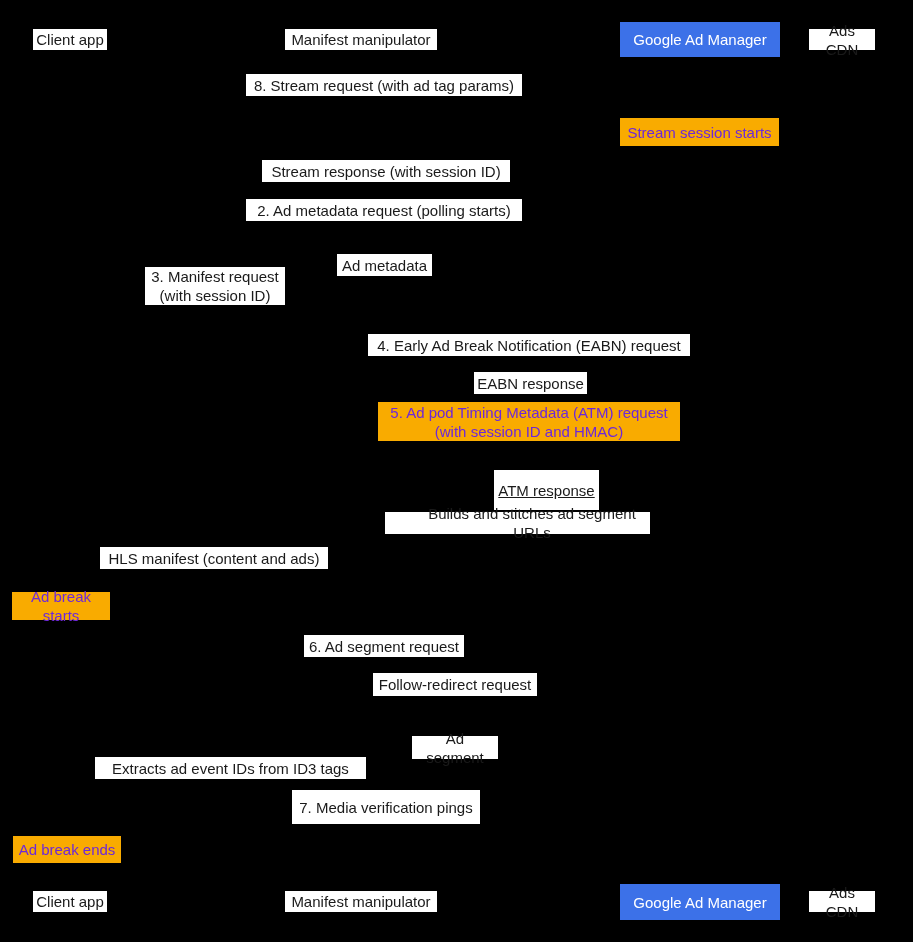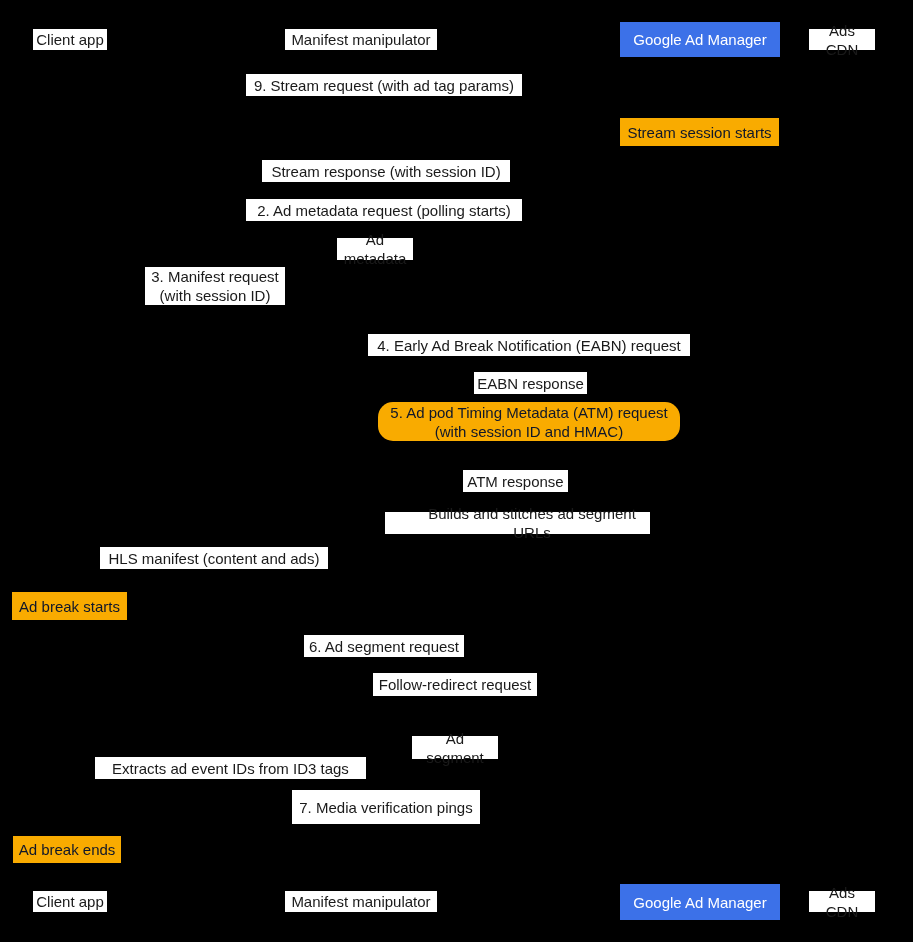--- a/index.html
+++ b/index.html
@@ -26,50 +26,50 @@
     text-align: center;
     white-space: pre-line;
     padding: 0 3px;
   }
   .message, .actor {
     background: var(--label-bg, #ffffff);
     color: var(--label-text, #1a1a1a);
   }
   .note {
     background: var(--note-bg, #f9ab00);
-    color: #0f172a;
+    color: #6d28d9;
   }
   .actor-primary {
     background: var(--primary-bg, #3c71e8);
     color: var(--primary-text, #ffffff);
   }
 </style>
 </head>
 <body>
 
 <div class="stage">
     <div class="lbl actor" style="left: 33px; top: 29px; width: 74px; height: 21px;">Client app</div>
     <div class="lbl actor" style="left: 285px; top: 29px; width: 152px; height: 21px;">Manifest manipulator</div>
     <div class="lbl actor-primary" style="left: 620px; top: 22px; width: 160px; height: 35px;">Google Ad Manager</div>
     <div class="lbl actor" style="left: 809px; top: 29px; width: 66px; height: 21px;">Ads CDN</div>
-    <div class="lbl message" style="left: 246px; top: 74px; width: 276px; height: 22px;">9. Stream request (with ad tag params)</div>
+    <div class="lbl message" style="left: 246px; top: 74px; width: 276px; height: 22px;">8. Stream request (with ad tag params)</div>
     <div class="lbl note" style="left: 620px; top: 118px; width: 159px; height: 28px;">Stream session starts</div>
     <div class="lbl message" style="left: 262px; top: 160px; width: 248px; height: 22px;">Stream response (with session ID)</div>
     <div class="lbl message" style="left: 246px; top: 199px; width: 276px; height: 22px;">2. Ad metadata request (polling starts)</div>
-    <div class="lbl message" style="left: 337px; top: 238px; width: 76px; height: 22px;">Ad metadata</div>
+    <div class="lbl message" style="left: 337px; top: 254px; width: 95px; height: 22px;">Ad metadata</div>
     <div class="lbl message" style="left: 145px; top: 267px; width: 140px; height: 38px;">3. Manifest request
 (with session ID)</div>
     <div class="lbl message" style="left: 368px; top: 334px; width: 322px; height: 22px;">4. Early Ad Break Notification (EABN) request</div>
     <div class="lbl message" style="left: 474px; top: 372px; width: 113px; height: 22px;">EABN response</div>
-    <div class="lbl note" style="left: 378px; top: 402px; width: 302px; height: 39px; border-radius: 15px;">5. Ad pod Timing Metadata (ATM) request
+    <div class="lbl note" style="left: 378px; top: 402px; width: 302px; height: 39px;">5. Ad pod Timing Metadata (ATM) request
 (with session ID and HMAC)</div>
-    <div class="lbl message" style="left: 463px; top: 470px; width: 105px; height: 22px;">ATM response</div>
+    <div class="lbl message" style="left: 494px; top: 470px; width: 105px; height: 40px; text-decoration: underline;">ATM response</div>
     <div class="lbl message" style="left: 385px; top: 512px; width: 265px; height: 22px; padding-left: 32px;">Builds and stitches ad segment URLs</div>
     <div class="lbl message" style="left: 100px; top: 547px; width: 228px; height: 22px;">HLS manifest (content and ads)</div>
-    <div class="lbl note" style="left: 12px; top: 592px; width: 115px; height: 28px;">Ad break starts</div>
+    <div class="lbl note" style="left: 12px; top: 592px; width: 98px; height: 28px;">Ad break starts</div>
     <div class="lbl message" style="left: 304px; top: 635px; width: 160px; height: 22px;">6. Ad segment request</div>
     <div class="lbl message" style="left: 373px; top: 673px; width: 164px; height: 23px;">Follow-redirect request</div>
     <div class="lbl message" style="left: 412px; top: 712px; width: 86px; height: 23px; margin-top: 24px;">Ad segment</div>
     <div class="lbl message" style="left: 95px; top: 757px; width: 271px; height: 22px;">Extracts ad event IDs from ID3 tags</div>
     <div class="lbl message" style="left: 292px; top: 790px; width: 188px; height: 34px;">7. Media verification pings</div>
     <div class="lbl note" style="left: 13px; top: 836px; width: 108px; height: 27px;">Ad break ends</div>
     <div class="lbl actor" style="left: 33px; top: 891px; width: 74px; height: 21px;">Client app</div>
     <div class="lbl actor" style="left: 285px; top: 891px; width: 152px; height: 21px;">Manifest manipulator</div>
     <div class="lbl actor-primary" style="left: 620px; top: 884px; width: 160px; height: 36px;">Google Ad Manager</div>
     <div class="lbl actor" style="left: 809px; top: 891px; width: 66px; height: 21px;">Ads CDN</div>

